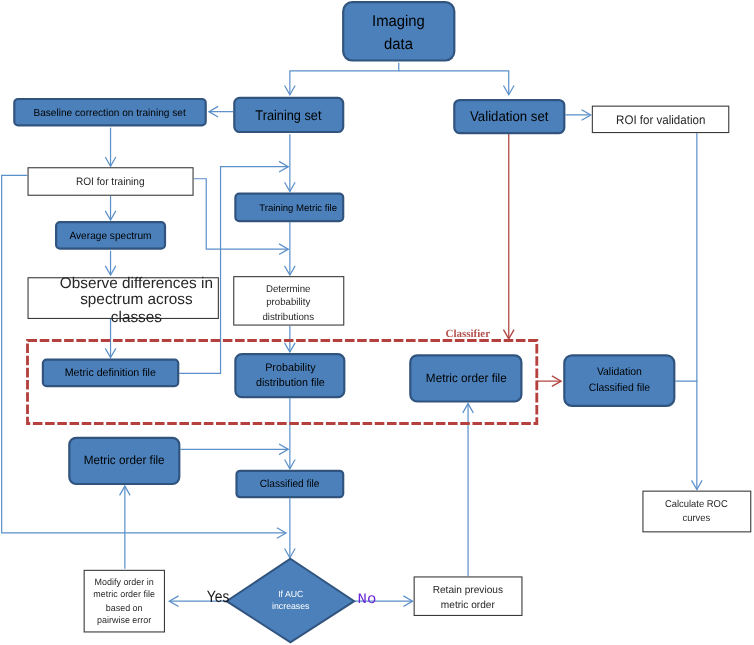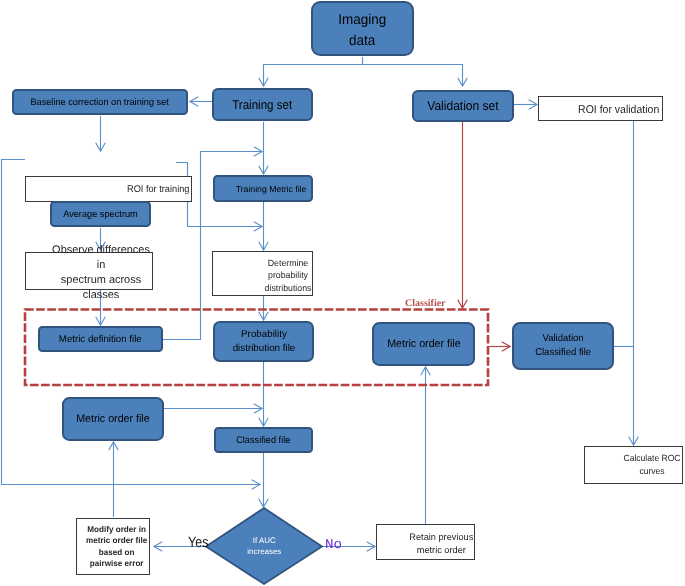--- a/index.html
+++ b/index.html
@@ -2,21 +2,21 @@
 <html><head>
 <meta charset="utf-8">
 <style>
   html,body{margin:0;padding:0;background:#ffffff;}
   body{width:685px;height:586px;font-family:"Liberation Sans",sans-serif;overflow:hidden;-webkit-font-smoothing:antialiased;text-rendering:geometricPrecision;}
   #canvas{position:relative;width:685px;height:586px;background:#fff;}
   svg.layer{position:absolute;left:0;top:0;width:685px;height:586px;pointer-events:none;}
   .node{position:absolute;box-sizing:border-box;display:flex;align-items:center;justify-content:center;text-align:center;}
   .node .txt{display:block;white-space:pre-line;transform:scaleX(0.95);transform-origin:center center;}
   .filled{background:#4b80bb;border:2px solid #31547f;color:#000000;border-radius:7px;}
-  .plain{background:#ffffff;border:1.4px solid #3a3a3a;color:#262626;justify-content:flex-end;}
+  .plain{background:#ffffff;border:1.4px solid #3a3a3a;color:#262626;}
   .lbl{position:absolute;white-space:nowrap;line-height:1;}
 </style>
 </head>
 <body>
 
 <div id="canvas">
 
   <svg class="layer" id="connectors" viewBox="0 0 685 586">
     <defs>
       <marker id="ah" markerWidth="14" markerHeight="14" refX="10.5" refY="7" orient="auto" markerUnits="userSpaceOnUse">
@@ -73,33 +73,33 @@
   </div>
 
   <div class="node filled" style="left:12px;top:88.5px;width:176px;height:26.5px;font-size:9.4px;line-height:13px;border-radius:4.5px;">
     <span class="txt" style="transform:scaleX(0.98)">Baseline correction on training set</span>
   </div>
 
   <div class="node plain" style="left:538px;top:96px;width:125px;height:25px;font-size:11.3px;line-height:15px;">
     <span class="txt" style="transform:scaleX(0.93) translateY(2px)">ROI for validation</span>
   </div>
 
-  <div class="node plain" style="left:25px;top:152px;width:167px;height:26px;font-size:9.8px;line-height:13px;margin-top:24px;">
+  <div class="node plain" style="left:25px;top:152px;width:151px;height:26px;font-size:9.8px;line-height:13px;">
     <span class="txt" style="transform:scaleX(0.94)">ROI for training</span>
   </div>
 
   <div class="node filled" style="left:213px;top:175px;width:100px;height:27px;font-size:8.7px;line-height:12px;border-radius:4.5px;padding-left:16px;">
     <span class="txt" style="transform:scaleX(1)">Training Metric file</span>
   </div>
 
   <div class="node filled" style="left:50px;top:201px;width:101px;height:26px;font-size:9.5px;line-height:13px;border-radius:4.5px;">
     <span class="txt" style="transform:scaleX(0.97)">Average spectrum</span>
   </div>
 
-  <div class="node plain" style="left:25px;top:252px;width:128px;height:38px;font-size:11px;line-height:15.2px;padding-left:24px;">
+  <div class="node plain" style="left:25px;top:252px;width:174px;height:38px;font-size:14px;line-height:15.2px;padding-left:24px;">
     <span class="txt" style="transform:scaleX(0.995) translateY(1.5px)">Observe differences in
 spectrum across classes</span>
   </div>
 
   <div class="node plain" style="left:212px;top:251px;width:101px;height:45px;font-size:9px;line-height:12.2px;">
     <span class="txt" style="transform:scaleX(0.975) translateY(1.5px)">Determine
 probability
 distributions</span>
   </div>
 
@@ -127,21 +127,21 @@
 
   <div class="node filled" style="left:214px;top:427px;width:99px;height:26px;font-size:9.6px;line-height:13px;border-radius:4.3px;">
     <span class="txt" style="transform:scaleX(0.96)">Classified file</span>
   </div>
 
   <div class="node plain" style="left:584px;top:446px;width:99px;height:38px;font-size:9px;line-height:13.4px;">
     <span class="txt" style="transform:scaleX(0.95)">Calculate ROC
 curves</span>
   </div>
 
-  <div class="node plain" style="left:75.5px;top:518px;width:74px;height:57px;font-size:8.4px;line-height:11.3px;font-weight:bold;">
+  <div class="node plain" style="left:75.5px;top:518px;width:74px;height:57px;font-size:8.4px;line-height:11.3px;">
     <span class="txt" style="transform:scaleX(0.97)">Modify order in
 metric order file
 based on
 pairwise error</span>
   </div>
 
   <div class="node" style="left:215px;top:522px;width:98px;height:48px;font-size:8.1px;line-height:11.3px;color:#fff;">
     <span class="txt" style="transform:scaleX(0.98)">If AUC
 increases</span>
   </div>

